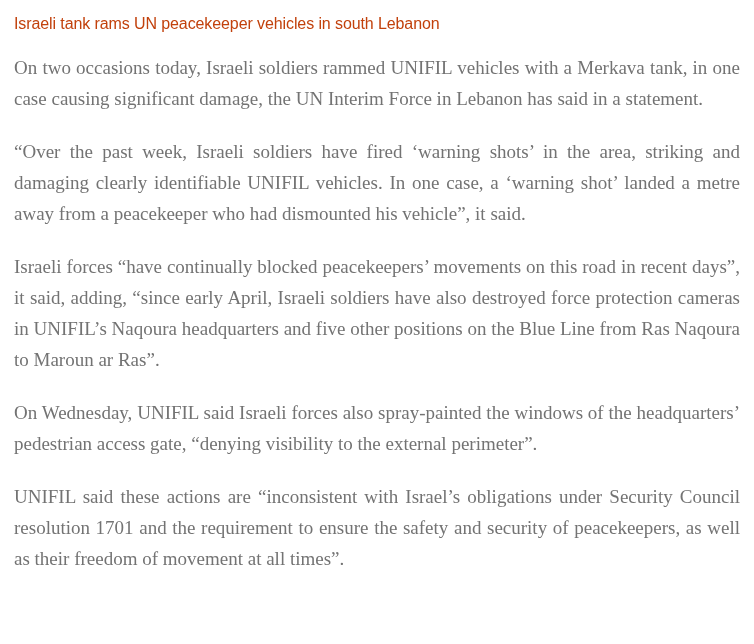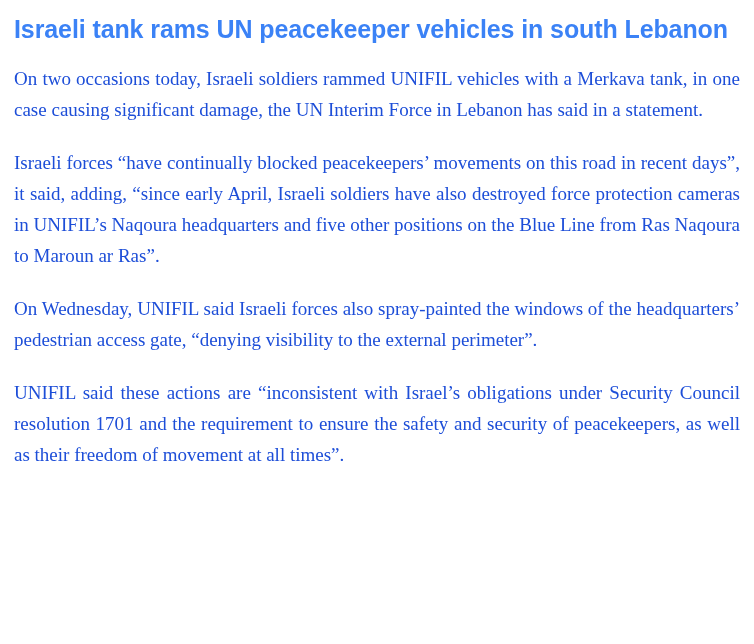--- a/index.html
+++ b/index.html
@@ -13,46 +13,47 @@
     font-family: "Liberation Serif", serif;
     color: #111111;
   }
   .page {
     box-sizing: border-box;
     width: 754px;
     padding: 14px 14px 10px 14px;
   }
   .headline {
     font-family: "Liberation Sans", sans-serif;
-    font-weight: bold;
-    font-size: 25px;
+    font-weight: normal;
+    font-size: 16px;
     line-height: 1.25;
-    color: #3b82f6;
+    color: #c2410c;
     margin: 0 0 18px 0;
     letter-spacing: -0.1px;
   }
   .para {
     font-family: "Liberation Serif", serif;
     font-size: 19px;
     line-height: 31px;
-    color: #1d4ed8;
+    color: #737373;
     margin: 0 0 22px 0;
     text-align: justify;
     text-justify: inter-word;
     hyphens: auto;
     -webkit-hyphens: auto;
   }
   .para:last-child {
     margin-bottom: 0;
     margin-top: 8px;
   }
 </style>
 </head>
 <body>
 
 <div class="page">
   <h1 class="headline">Israeli tank rams UN peacekeeper vehicles in south Lebanon</h1>
 
   <p class="para">On two occasions today, Israeli soldiers rammed UNIFIL vehicles with a Merkava tank, in one case causing significant damage, the UN Interim Force in Lebanon has said in a statement.</p>
+  <p class="para">“Over the past week, Israeli soldiers have fired ‘warning shots’ in the area, striking and damaging clearly identifiable UNIFIL vehicles. In one case, a ‘warning shot’ landed a metre away from a peacekeeper who had dismounted his vehicle”, it said.</p>
   <p class="para">Israeli forces “have continually blocked peacekeepers’ movements on this road in recent days”, it said, adding, “since early April, Israeli soldiers have also destroyed force protection cameras in UNIFIL’s Naqoura headquarters and five other positions on the Blue Line from Ras Naqoura to Maroun ar Ras”.</p>
   <p class="para">On Wednesday, UNIFIL said Israeli forces also spray-painted the windows of the headquarters’ pedestrian access gate, “denying visibility to the external perimeter”.</p>
   <p class="para">UNIFIL said these actions are “inconsistent with Israel’s obligations under Security Council resolution 1701 and the requirement to ensure the safety and security of peacekeepers, as well as their freedom of movement at all times”.</p>
 </div>
 
 </body></html>

